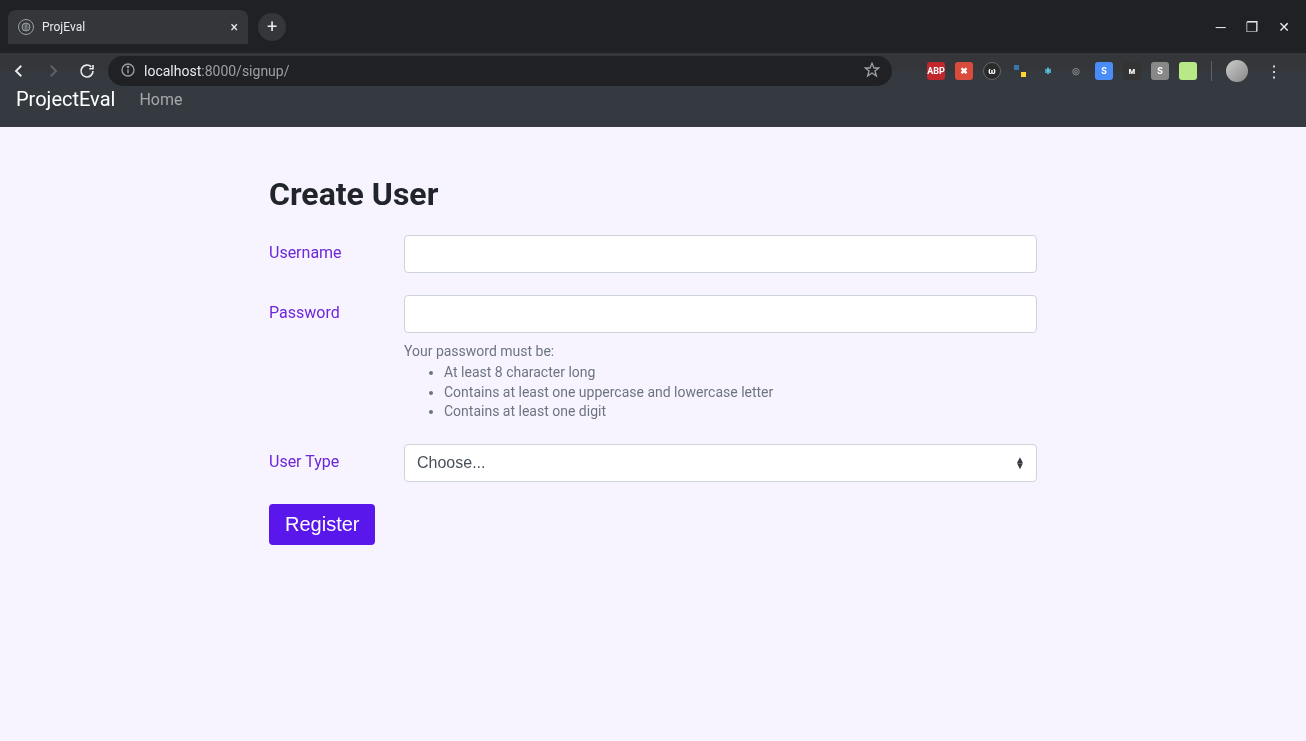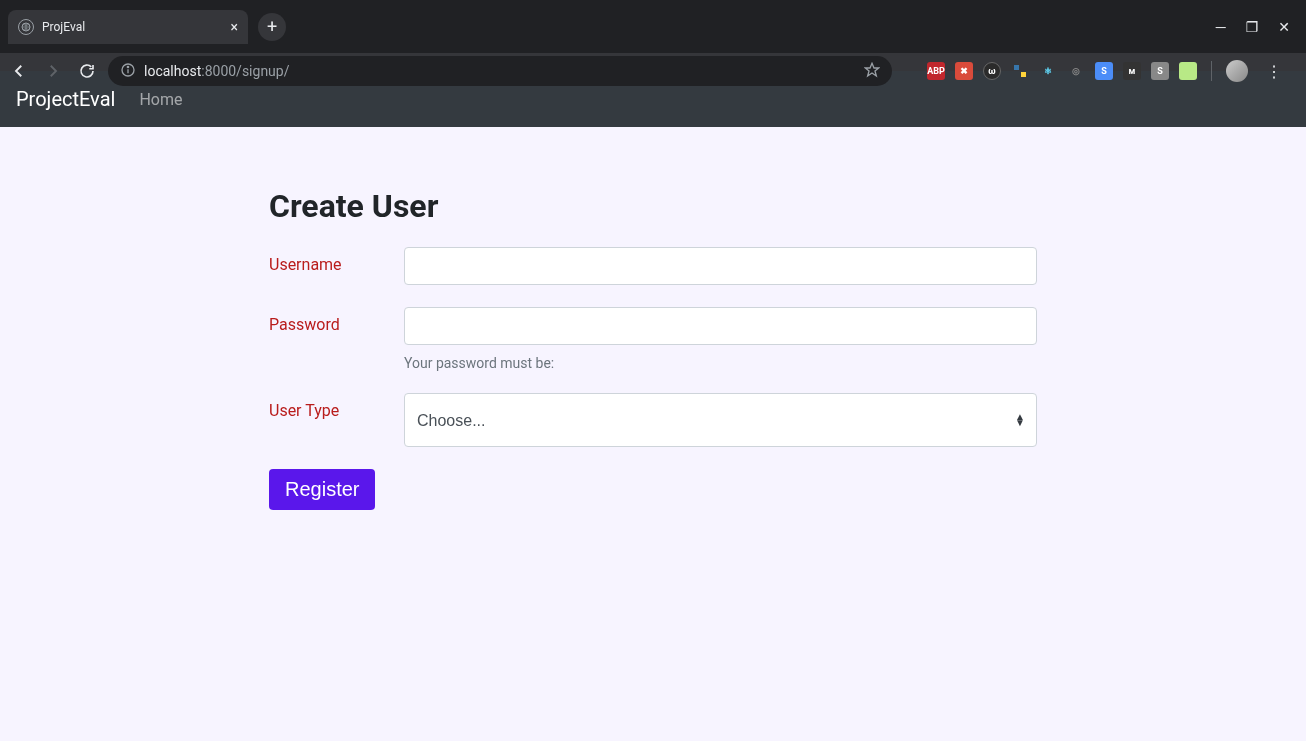--- a/index.html
+++ b/index.html
@@ -156,53 +156,53 @@
     }
     .navbar-link {
       color: rgba(255,255,255,0.55);
       font-size: 16px;
       cursor: pointer;
     }
 
     .container {
       max-width: 800px;
       margin: 0 auto;
-      padding: 60px 16px;
+      padding: 48px 16px;
     }
     .page-title {
       font-size: 32px;
       font-weight: 700;
       color: #212529;
       margin-bottom: 22px;
     }
     .form-row {
       display: flex;
       align-items: flex-start;
       margin-bottom: 22px;
     }
     .form-label {
       width: 135px;
       font-size: 16px;
-      color: #b91c1c;
+      color: #6d28d9;
       padding-top: 8px;
     }
     .form-control-wrap { flex: 1; }
     .form-control {
       width: 100%;
       height: 38px;
       border: 1px solid #ced4da;
       border-radius: 4px;
       padding: 6px 12px;
       font-size: 16px;
       background: #fff;
       color: #495057;
     }
     .form-select {
       width: 100%;
-      height: 54px;
+      height: 38px;
       border: 1px solid #ced4da;
       border-radius: 4px;
       padding: 6px 28px 6px 12px;
       font-size: 16px;
       background: #fff;
       color: #495057;
       appearance: none;
       position: relative;
     }
     .select-wrap {
@@ -339,20 +339,25 @@
         <input type="text" class="form-control" style="">
       </div>
     </div>
 
     <div class="form-row">
       <label class="form-label">Password</label>
       <div class="form-control-wrap">
         <input type="password" class="form-control" style="">
         <div class="help-text">
           <span>Your password must be:</span>
+          <ul>
+            <li>At least 8 character long</li>
+            <li>Contains at least one uppercase and lowercase letter</li>
+            <li>Contains at least one digit</li>
+          </ul>
         </div>
       </div>
     </div>
 
     <div class="form-row">
       <label class="form-label">User Type</label>
       <div class="form-control-wrap select-wrap">
         <select class="form-select">
           <option>Choose...</option>
         </select>

